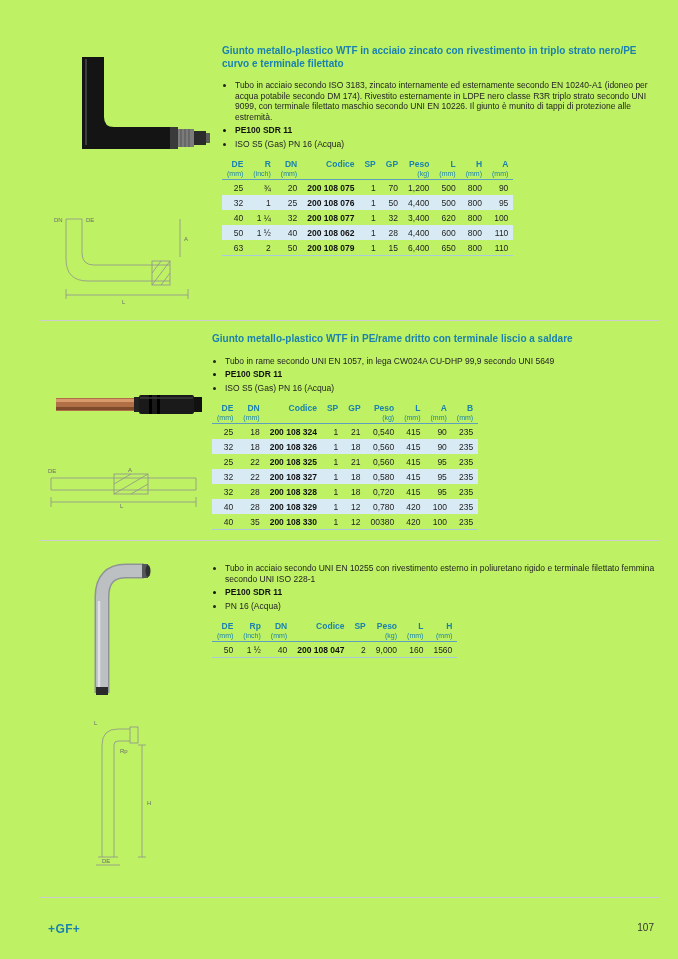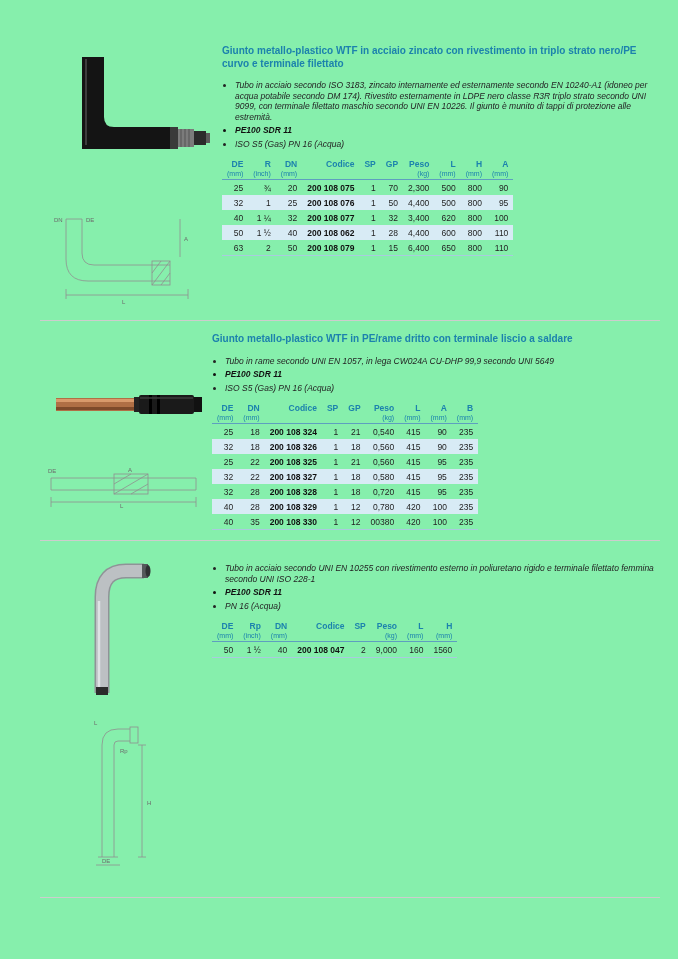--- a/index.html
+++ b/index.html
@@ -1,29 +1,29 @@
 <!DOCTYPE html>
 <html style="--accent: #1c82ad; --row-alt: #d8ebf5;"><head>
 <meta charset="utf-8">
 <style>
   :root{ --accent:#1c82ad; --row-alt:#d8ebf5; }
   html,body{margin:0;padding:0;background:#ffffff;}
   .page{
-    width:678px;height:959px;background:#86efac;position:relative;
+    width:678px;height:959px;background:#bef264;position:relative;
     font-family:"Liberation Sans",sans-serif;color:#222;box-sizing:border-box;
     padding-top:45px;overflow:hidden;
   }
   .sec{display:flex;box-sizing:border-box;padding:0 18px 0 40px;}
   .sec1{min-height:275px;}
   .sec2{min-height:219px;padding-top:12px;}
   .sec3{min-height:356px;padding-top:12px;}
   .left{flex:0 0 172px;}
   .right{flex:1;min-width:0;}
   .title{color:var(--accent);font-size:10px;font-weight:bold;line-height:12.5px;margin:0;max-width:452px;}
-  .bullets{margin:10px 0 0 0;padding-left:13px;font-style:italic;}
+  .bullets{margin:10px 0 0 0;padding-left:13px;}
   .bullets li{font-size:8.5px;line-height:10.5px;margin-bottom:3px;color:#232323;}
   .bullets li.bold{font-weight:bold;color:#111;}
   hr.divider{border:none;border-top:1px solid #cdcdcd;margin:0 18px 0 40px;}
   
   table.ptable{border-collapse:collapse;margin-top:9px;border-bottom:1px solid #a9cbde;}
   table.ptable th{color:var(--accent);font-weight:bold;font-size:8.5px;text-align:right;padding:1px 5px;white-space:nowrap;}
   table.ptable tr.units th{font-weight:normal;font-size:7px;padding:0 5px 2px 5px;}
   table.ptable thead{border-bottom:1px solid #5e9fbf;}
   table.ptable td{font-size:8.5px;text-align:right;padding:2.5px 5px;white-space:nowrap;color:#232323;}
   table.ptable tbody tr:nth-child(even){background:var(--row-alt);}
@@ -113,21 +113,21 @@
             </tr>
           </thead>
           <tbody>
             <tr>
               <td>25</td>
               <td>¾</td>
               <td>20</td>
               <td class="code">200 108 075</td>
               <td>1</td>
               <td>70</td>
-              <td>2,300</td>
+              <td>1,200</td>
               <td>500</td>
               <td>800</td>
               <td>90</td>
             </tr>
             <tr>
               <td>32</td>
               <td>1</td>
               <td>25</td>
               <td class="code">200 108 076</td>
               <td>1</td>
@@ -394,14 +394,18 @@
               <td>160</td>
               <td>1560</td>
             </tr>
           </tbody>
         </table>
     </div>
   </section>
 
   <hr class="divider">
 
+  <div class="footer">
+    <span class="logo">+GF+</span>
+    <span class="pagenum">107</span>
+  </div>
 
 </div>
 
 </body></html>

